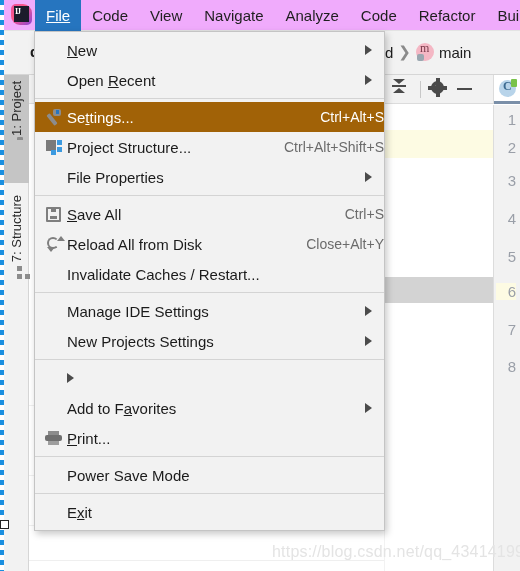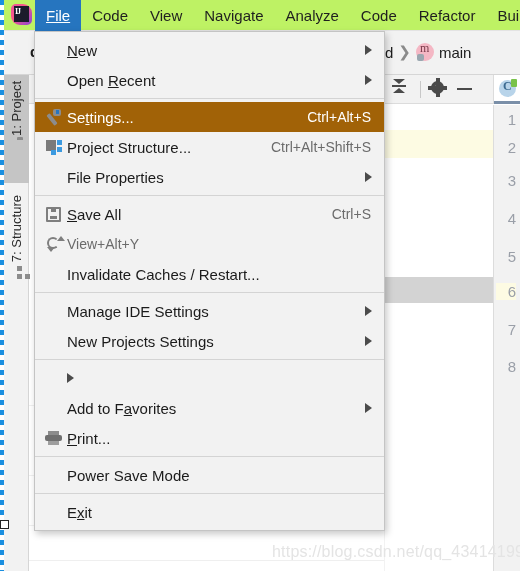--- a/index.html
+++ b/index.html
@@ -39,21 +39,21 @@
     background: #ffffff;
     border: 1px solid #222;
     z-index: 61;
   }
 
   
   .menubar {
     position: absolute;
     left: 4px; top: 0;
     width: 516px; height: 31px;
-    background: #bef264;
+    background: #f0abfc;
     display: flex;
     align-items: center;
     border-bottom: 1px solid #e3e3e3;
   }
   .ij-logo {
     width: 26px; height: 26px;
     margin-left: 5px;
     position: relative;
     flex: 0 0 auto;
   }
@@ -433,21 +433,20 @@
     justify-content: center;
   }
   .mrow .mlabel {
     flex: 1 1 auto;
     white-space: nowrap;
   }
   .mrow .mlabel u { text-decoration: underline; }
   .mrow .mshort {
     font-size: 14px;
     color: #6b6b6b;
-    margin-right: 13px;
     white-space: nowrap;
   }
   .mrow.sel .mshort { color: #ffffff; }
   .mrow .marrow {
     width: 0; height: 0;
     border-left: 7px solid #4b4b4b;
     border-top: 5px solid transparent;
     border-bottom: 5px solid transparent;
     margin-right: 12px;
     flex: 0 0 auto;
@@ -778,21 +777,22 @@
     </div>
 
     <div class="mrow">
       <span class="micon">
         <span class="mi-reload">
             <span class="c"></span>
             <span class="a1"></span>
             <span class="a2"></span>
           </span>
       </span>
-      <span class="mshort">View+Alt+Y</span>
+      <span class="mlabel">Reload All from Disk</span>
+      <span class="mshort">Close+Alt+Y</span>
     </div>
 
     <div class="mrow">
       <span class="micon"></span>
       <span class="mlabel">Invalidate Caches / Restart...</span>
     </div>
 
     <div class="msep"></div>
 
     <div class="mrow">

